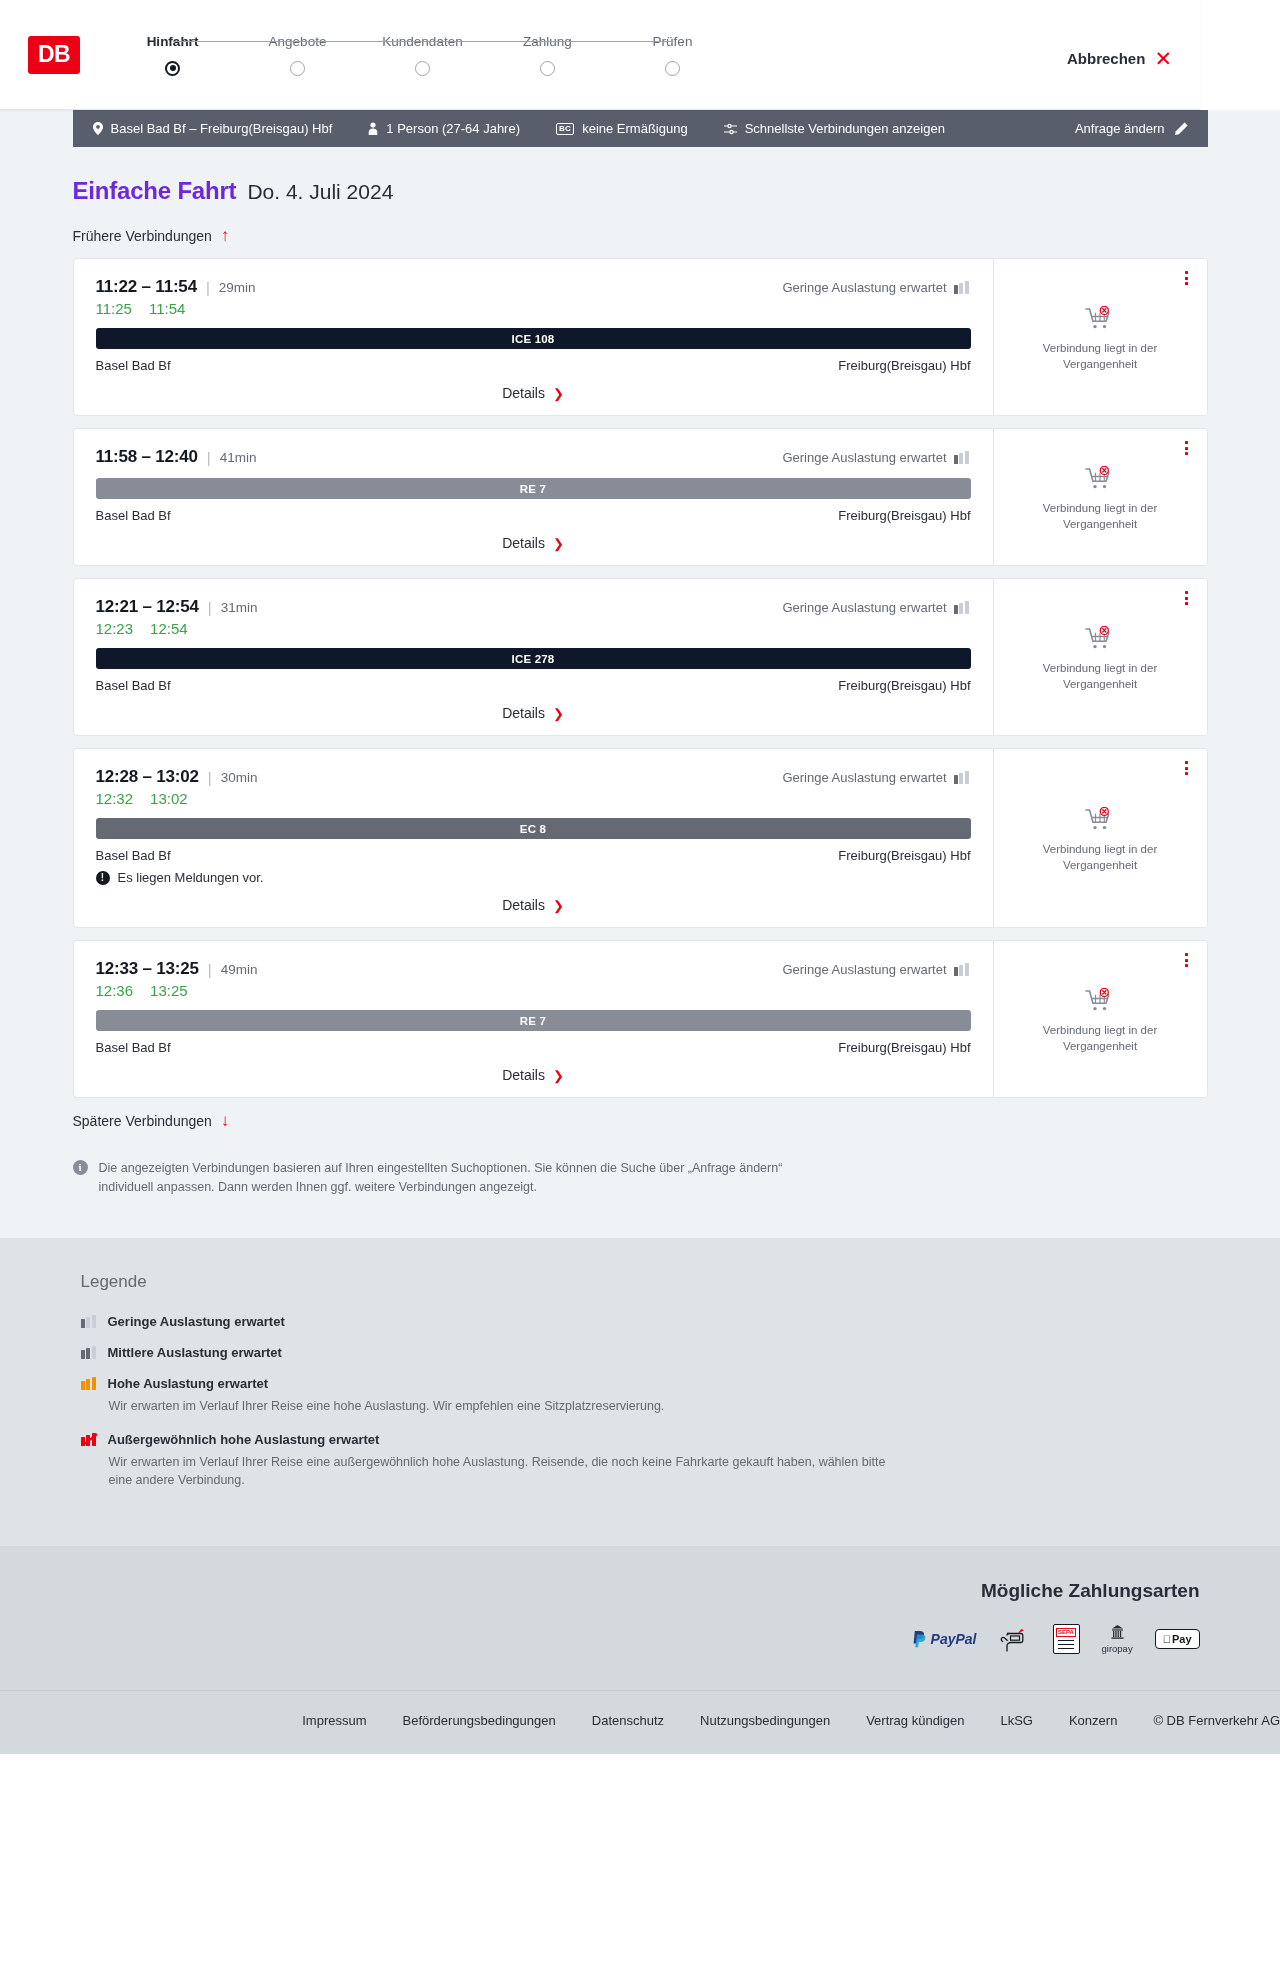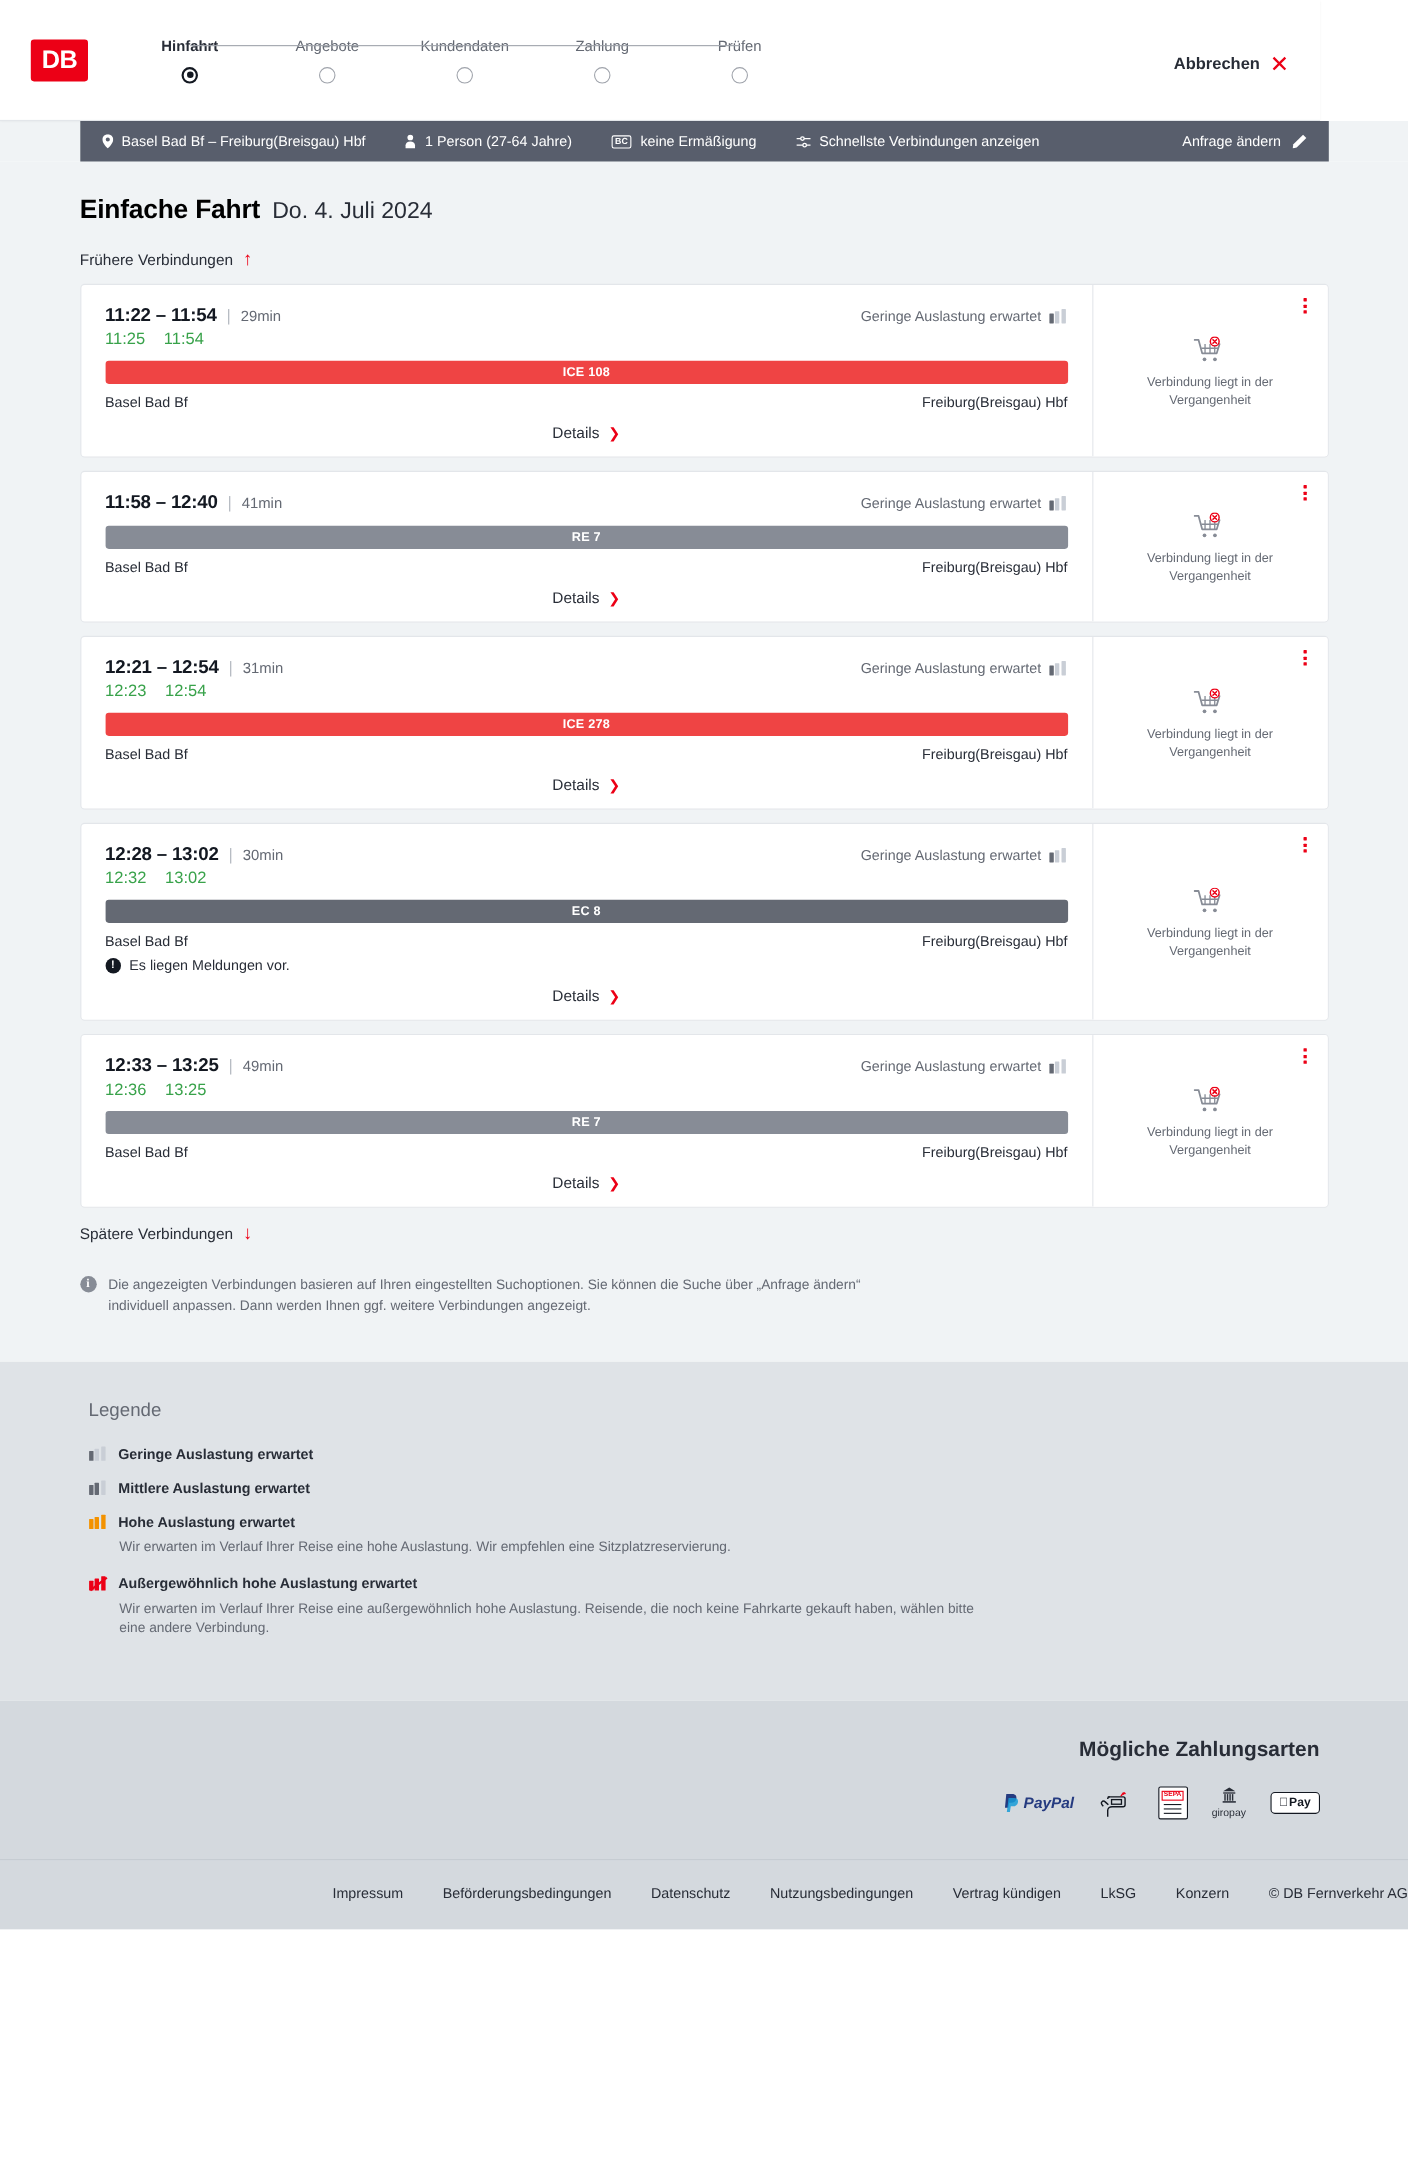--- a/index.html
+++ b/index.html
@@ -138,21 +138,21 @@
 
   
   .content {
     width: 1280px;
     background: #f0f3f5;
     padding: 30px 0 40px 0;
   }
   .inner { width: 1135px; margin: 0 auto; }
 
   .title-row { display: flex; align-items: baseline; gap: 11px; margin-bottom: 22px; }
-  .title-main { font-size: 24px; font-weight: bold; color: #000000; letter-spacing: -0.2px; }
+  .title-main { font-size: 24px; font-weight: bold; color: #6d28d9; letter-spacing: -0.2px; }
   .title-date { font-size: 21px; color: #282d37; font-weight: 400; }
 
   .earlier-link, .later-link {
     display: flex; align-items: center; gap: 9px;
     font-size: 14px; color: #282d37; cursor: pointer;
     margin-bottom: 14px;
   }
   .arrow-red { color: #ec0016; font-size: 17px; line-height: 1; }
   .later-link { margin-top: 14px; margin-bottom: 0; }
 
@@ -193,21 +193,21 @@
   .train-bar {
     margin-top: 11px;
     height: 21px;
     border-radius: 3px;
     display: flex; align-items: center; justify-content: center;
     color: #ffffff;
     font-size: 11.5px;
     font-weight: bold;
     letter-spacing: 0.2px;
   }
-  .bar-ice { background: #ef4444; }
+  .bar-ice { background: #0f172a; }
   .bar-re  { background: #878c96; }
   .bar-ec  { background: #646973; }
 
   .stations { margin-top: 9px; display: flex; font-size: 13px; color: #282d37; }
   .st-to { margin-left: auto; }
 
   .msg-row { margin-top: 7px; display: flex; align-items: center; gap: 8px; font-size: 13px; color: #282d37; }
   .msg-icon {
     width: 14px; height: 14px; border-radius: 50%;
     background: #131821; color: #fff;

